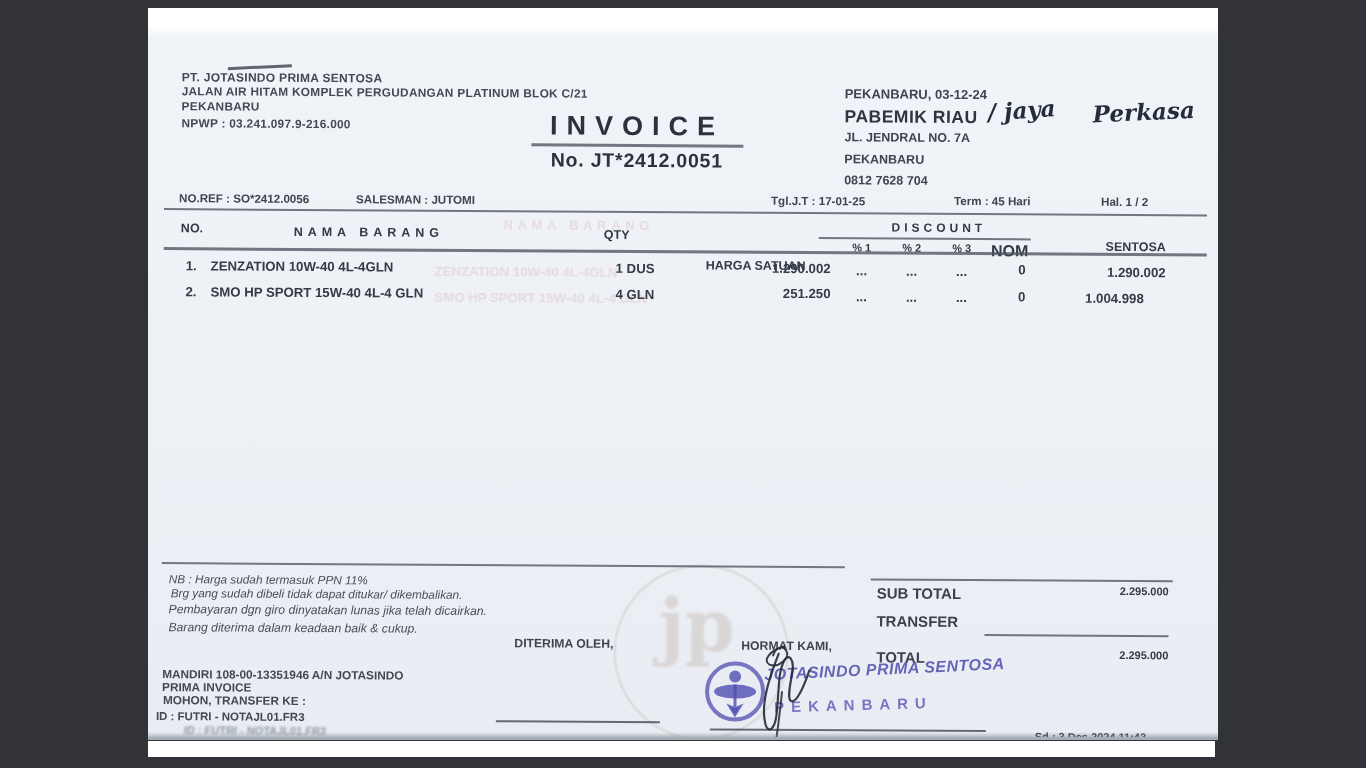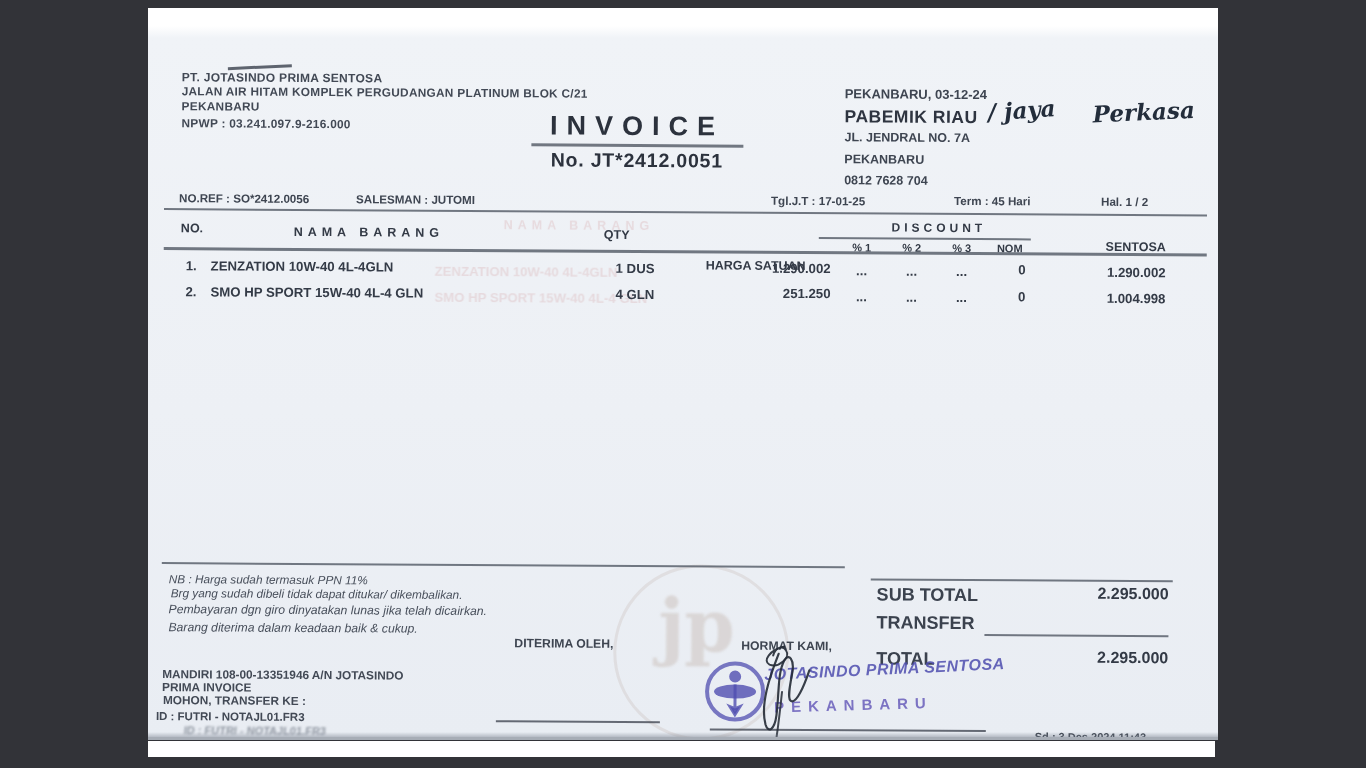--- a/index.html
+++ b/index.html
@@ -29,22 +29,22 @@
   .buyer-line{font-size:12.5px;font-weight:600;color:#3e4551;}
   .buyer-name{font-size:17.5px;font-weight:800;color:#2e3440;letter-spacing:.5px;}
   .hand{font-family:"DejaVu Serif",serif;font-style:italic;font-weight:600;font-size:23px;color:#232d3b;}
   .meta-line{font-size:11.6px;font-weight:600;color:#3e4551;}
   .th{font-size:12.5px;font-weight:700;color:#333a46;}
   .cell{font-size:13.2px;font-weight:700;color:#343b47;}
   .right{text-align:right;}
   .center{text-align:center;}
   .nb{font-style:italic;font-size:11.8px;font-weight:500;color:#474e5a;}
   .plain{font-size:11.8px;font-weight:600;color:#424955;}
-  .tot-label{font-size:18px;font-weight:600;color:#3b424e;text-align:center;}
-  .tot-value{font-size:16px;font-weight:700;color:#333a46;}
+  .tot-label{font-size:15px;font-weight:600;color:#3b424e;text-align:center;}
+  .tot-value{font-size:11px;font-weight:700;color:#333a46;}
   .sig-label{font-size:12.2px;font-weight:600;color:#3e4551;}
   .ghost{color:rgba(192,110,110,.18);filter:blur(.6px);font-weight:700;}
   .ghost-id{color:rgba(70,78,92,.55);filter:blur(.8px);transform:skewX(-6deg);}
   .stamp-text1{font-size:16px;font-weight:800;font-style:italic;letter-spacing:.5px;
     color:rgba(78,76,174,.85);transform:rotate(-3deg);}
   .stamp-text2{font-size:15px;font-weight:800;letter-spacing:7px;
     color:rgba(96,84,182,.8);transform:rotate(-2deg);}
   .wm-ring{position:absolute;border:3px solid rgba(180,160,148,.20);border-radius:50%;}
   .wm-jp{position:absolute;font-family:"DejaVu Serif",serif;font-weight:700;font-size:72px;
     color:rgba(185,165,152,.32);filter:blur(1px);}
@@ -88,21 +88,21 @@
     <div class="t th" style="left:32px;top:213px;">NO.</div>
     <div class="t th center" style="left:90px;top:216px;width:260px;letter-spacing:5px;">NAMA BARANG</div>
     <div class="t th ghost center" style="left:300px;top:208px;width:260px;letter-spacing:5px;">NAMA BARANG</div>
     <div class="t th" style="left:455px;top:217px;">QTY</div>
     <div class="t th" style="left:557px;top:220px;margin-top:27px;">HARGA SATUAN</div>
     <div class="t th center" style="left:690px;top:208px;width:200px;letter-spacing:4px;font-size:12px;">DISCOUNT</div>
     <div class="rule" style="left:670px;top:225px;width:212px;height:1.5px;"></div>
     <div class="t th center" style="left:699px;top:229px;width:28px;font-size:11px;">% 1</div>
     <div class="t th center" style="left:749px;top:229px;width:28px;font-size:11px;">% 2</div>
     <div class="t th center" style="left:799px;top:229px;width:28px;font-size:11px;">% 3</div>
-    <div class="t th center" style="left:838px;top:229px;width:46px;font-size:11px;">NOM</div>
+    <div class="t th center" style="left:838px;top:229px;width:46px;font-size:16px;">NOM</div>
     <div class="t th right" style="left:935px;top:226px;width:82px;">SENTOSA</div>
 
     <div class="rule" style="left:15px;top:239px;width:1043px;height:2.5px;"></div>
 
     <div class="t cell" style="left:37px;top:250px;">1.</div>
     <div class="t cell" style="left:62px;top:250px;">ZENZATION 10W-40 4L-4GLN</div>
     <div class="t cell ghost" style="left:286px;top:254px;">ZENZATION 10W-40 4L-4GLN</div>
     <div class="t cell" style="left:467px;top:250px;">1 DUS</div>
     <div class="t cell right" style="left:580px;top:249px;width:102px;">1.290.002</div>
     <div class="t cell center" style="left:699px;top:251px;width:28px;">...</div>
@@ -113,21 +113,21 @@
 
     <div class="t cell" style="left:37px;top:276px;">2.</div>
     <div class="t cell" style="left:62px;top:276px;">SMO HP SPORT 15W-40 4L-4 GLN</div>
     <div class="t cell ghost" style="left:286px;top:280px;">SMO HP SPORT 15W-40 4L-4 GLN</div>
     <div class="t cell" style="left:467px;top:276px;">4 GLN</div>
     <div class="t cell right" style="left:580px;top:274px;width:102px;">251.250</div>
     <div class="t cell center" style="left:699px;top:277px;width:28px;">...</div>
     <div class="t cell center" style="left:749px;top:277px;width:28px;">...</div>
     <div class="t cell center" style="left:799px;top:277px;width:28px;">...</div>
     <div class="t cell right" style="left:851px;top:276px;width:26px;">0</div>
-    <div class="t cell right" style="left:915px;top:277px;width:102px;">1.004.998</div>
+    <div class="t cell right" style="left:915px;top:277px;width:102px;text-align:center;">1.004.998</div>
 
     <div class="wm-ring" style="left:467px;top:553px;width:170px;height:170px;"></div>
     <div class="wm-jp" style="left:512px;top:572px;">jp</div>
 
     <div class="rule" style="left:15px;top:554px;width:683px;height:1.5px;"></div>
     <div class="t nb" style="left:22px;top:564px;">NB : Harga sudah termasuk PPN 11%</div>
     <div class="t nb" style="left:24px;top:578px;">Brg yang sudah dibeli tidak dapat ditukar/ dikembalikan.</div>
     <div class="t nb" style="left:22px;top:594px;font-size:12.2px;">Pembayaran dgn giro dinyatakan lunas jika telah dicairkan.</div>
     <div class="t nb" style="left:22px;top:612px;font-size:12.2px;">Barang diterima dalam keadaan baik &amp; cukup.</div>
     <div class="t plain" style="left:17px;top:645px;margin-top:40px;">MOHON, TRANSFER KE :</div>

